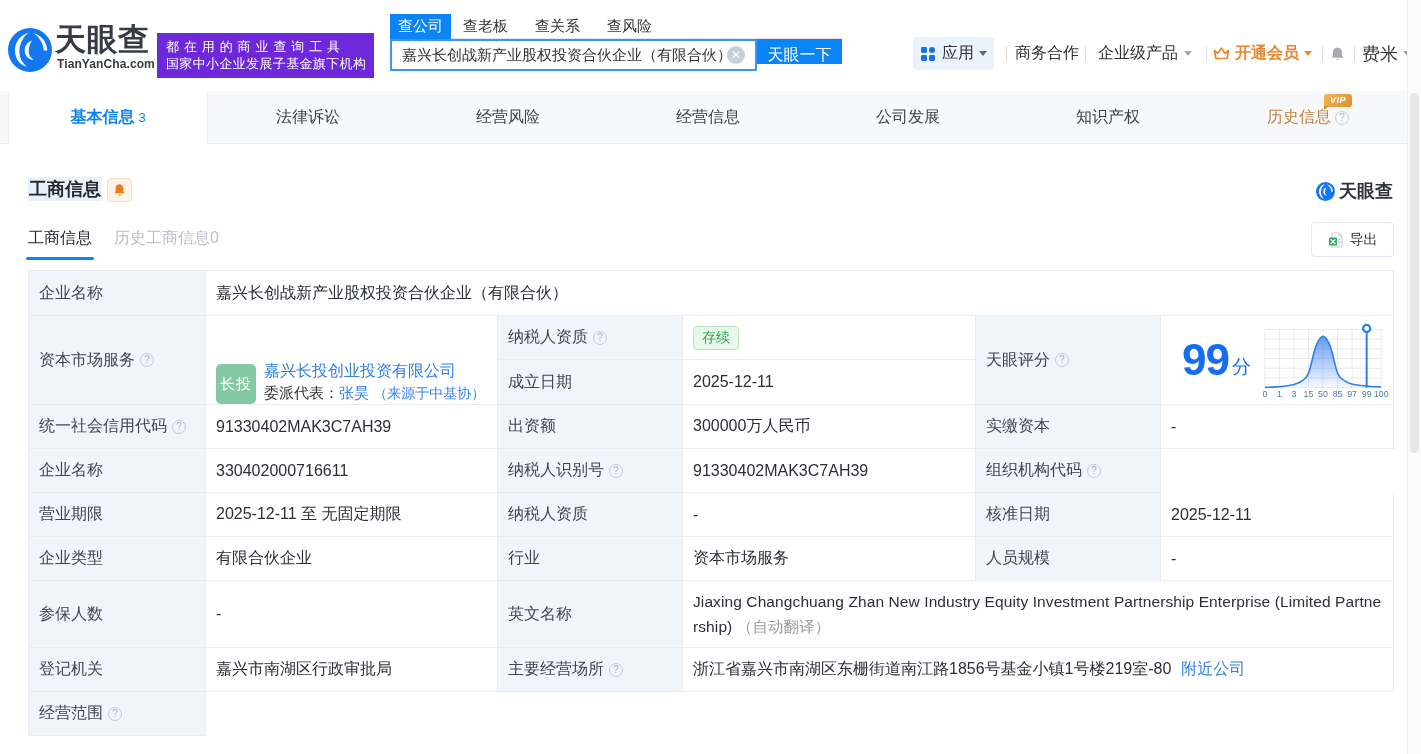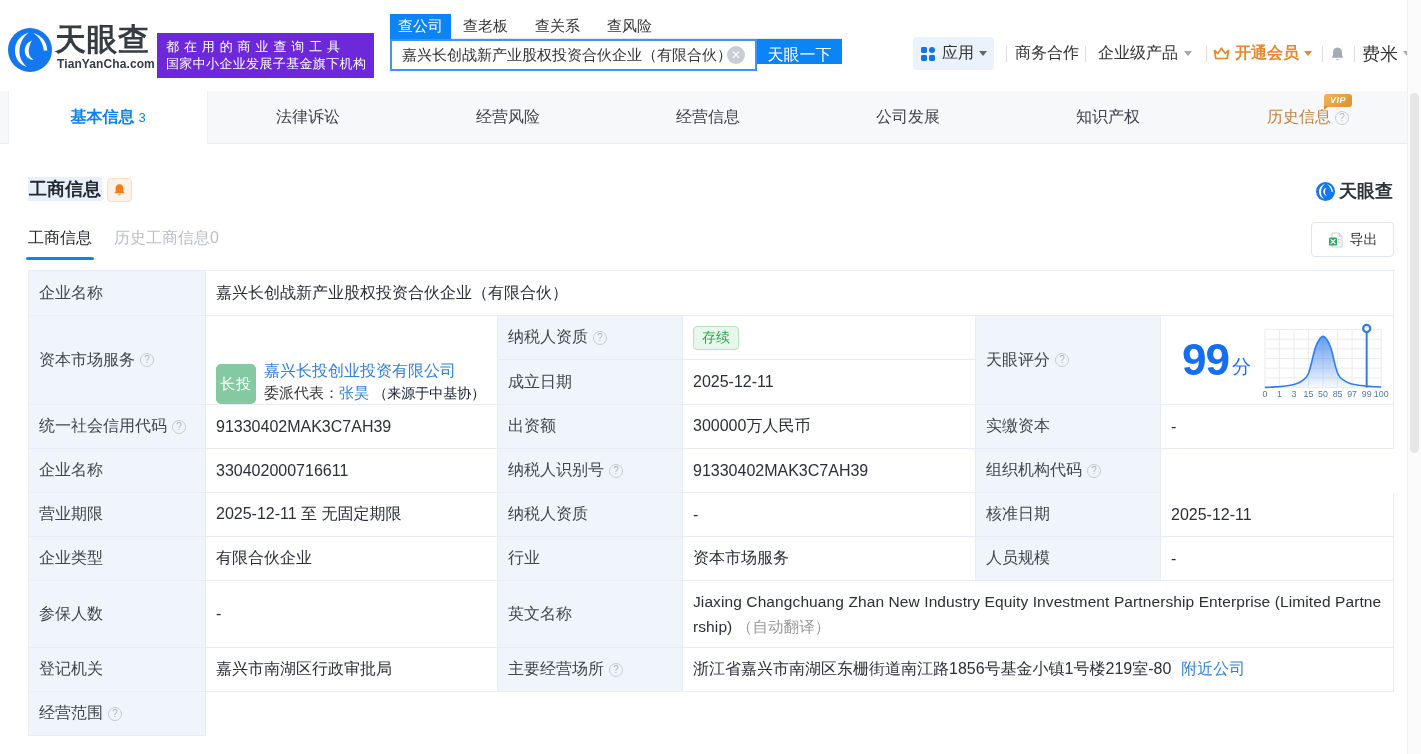--- a/index.html
+++ b/index.html
@@ -67,21 +67,21 @@
   
   .biz-table { position:absolute; left:28px; top:270px; width:1367px; display:grid;
     grid-template-columns:177px 292px 185px 293px 185px 233px;
     grid-template-rows:45px 44px 45px 44px 44px 44px 44px 67px 44px 44px;
     border-top:1px solid #e9edf3; border-left:1px solid #e9edf3;
     font-size:16px; color:#2b2f38; }
   .cell { border-right:1px solid #e9edf3; border-bottom:1px solid #e9edf3; display:flex; align-items:center; padding:0 10px; background:#fff; overflow:hidden; }
   .cell.lbl { background:#f0f5fb; color:#40454e; }
   .cell.lbl .lt { letter-spacing:0; white-space:nowrap; }
   .cell .help-circle { margin-left:5px; }
-  .grey { color:#0f172a; }
+  .grey { color:#3b82f6; }
   a.lnk { color:#3181e0; text-decoration:none; cursor:pointer; }
 
   .avatar { width:40px; height:40px; border-radius:5px; background:#85c9a3; color:#fff; font-size:15px; display:flex; align-items:center; justify-content:center; flex:0 0 auto; letter-spacing:1px; }
   .partner-cell { flex-direction:row; align-items:flex-end; }
   .partner-info { margin-left:8px; line-height:22px; }
   .partner-info .row1 { font-size:16px; }
   .partner-info .row2 { font-size:15px; color:#333; white-space:nowrap; }
 
   .badge-green { display:inline-block; padding:1px 8px 2px; background:#e8f7ec; border:1px solid #b7e3c1; border-radius:4px; color:#28a24c; font-size:14px; line-height:19px; }
 

